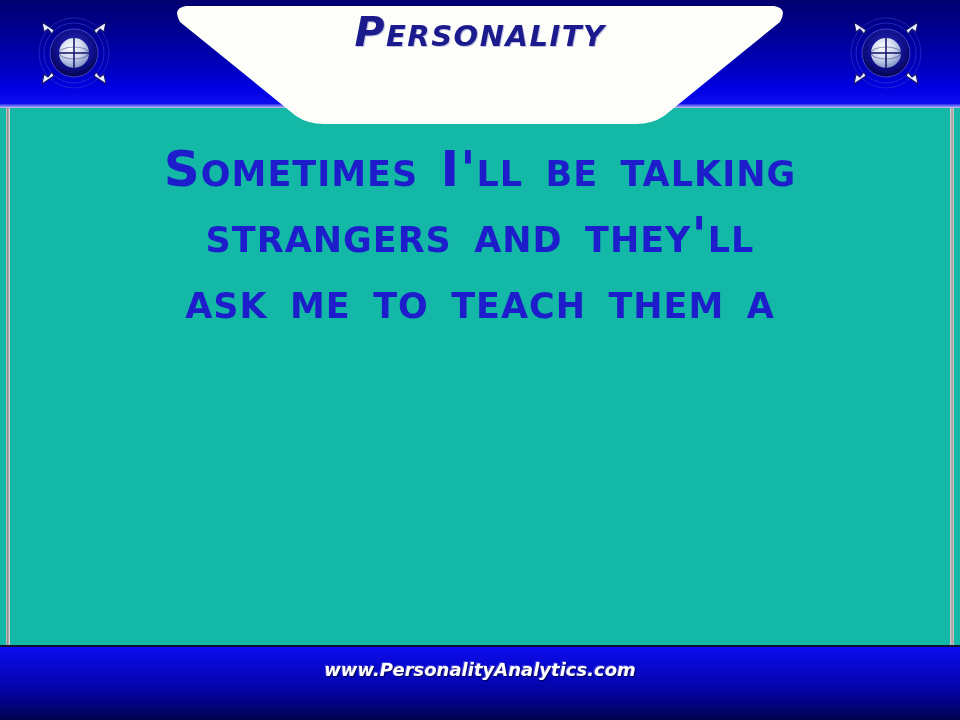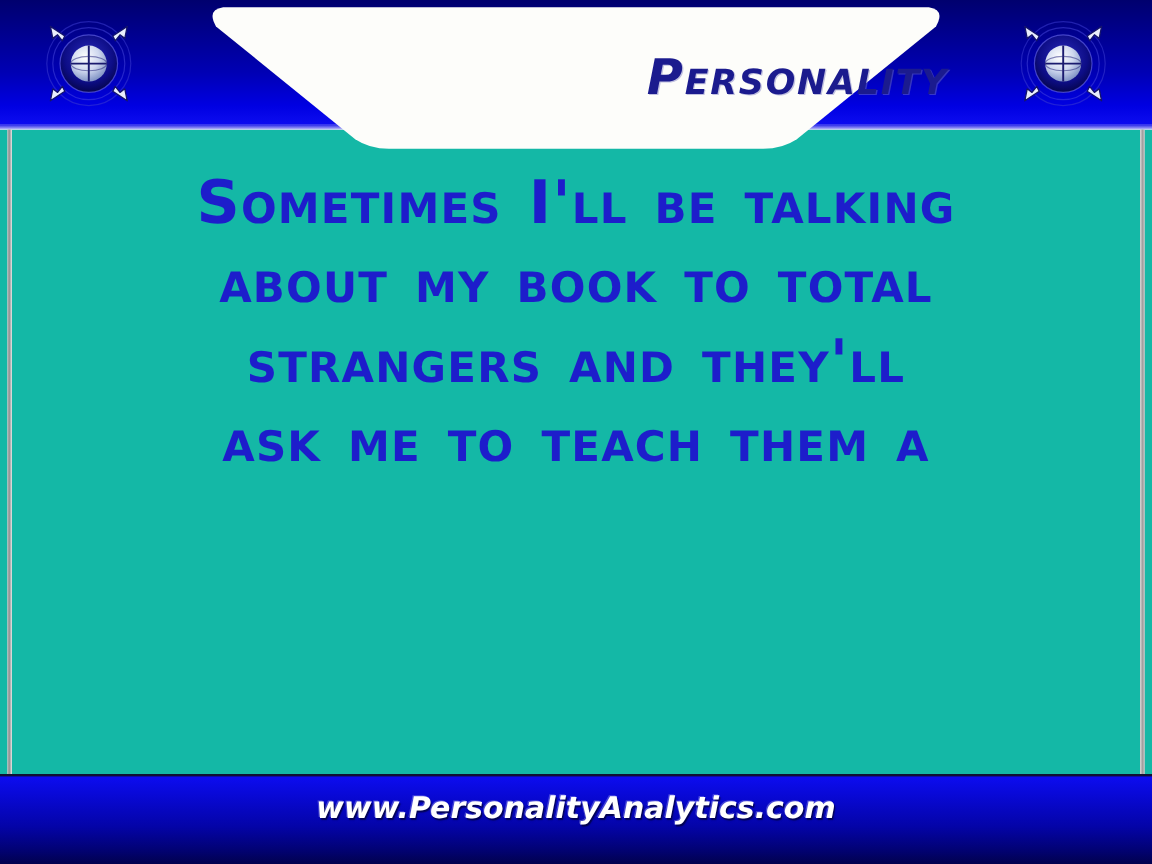--- a/index.html
+++ b/index.html
@@ -59,23 +59,23 @@
   #banner-wrap svg { display: block; }
 
   #title-block {
     position: absolute;
     left: 170px;
     top: 12px;
     width: 620px;
     height: 104px;
     z-index: 4;
     display: flex;
-    flex-direction: row;
+    flex-direction: column;
     align-items: center;
-    justify-content: flex-end;
+    justify-content: space-between;
     color: #1b1b8e;
   }
   .title-line {
     font-family: "DejaVu Sans", sans-serif;
     font-style: italic;
     font-weight: bold;
     font-variant: small-caps;
     letter-spacing: 1.5px;
     line-height: 1.0;
     text-shadow: 1px 1px 0 rgba(120,120,190,0.45);
@@ -162,21 +162,21 @@
   #footer-url {
     position: absolute;
     left: 0;
     top: 14px;
     width: 960px;
     text-align: center;
     color: #ffffff;
     font-family: "DejaVu Sans", sans-serif;
     font-style: italic;
     font-weight: bold;
-    font-size: 25px;
+    font-size: 18px;
     letter-spacing: 0px;
     text-shadow: 1px 1px 1px rgba(0,0,0,0.55), -1px -1px 0 rgba(255,255,255,0.25);
   }
 </style>
 </head>
 <body>
 
 <div id="slide">
 
   <div id="header"></div>
@@ -258,21 +258,20 @@
         <path d="M 24 18 L 12 10 L 14 20 L 18 17 L 22 22 Z"></path>
         <path d="M 64 64 L 76 72 L 74 62 L 70 65 L 66 60 Z"></path>
         <path d="M 24 64 L 12 72 L 14 62 L 18 65 L 22 60 Z"></path>
       </g>
     </svg>
   </div>
 
   <div id="content">
     <div id="quote">
       <span class="qline">Sometimes I'll be talking</span>
-      <span class="qline">about my book to total</span>
       <span class="qline">strangers and they'll</span>
       <span class="qline">ask me to teach them a</span>
     </div>
   </div>
   <div id="border-left"></div>
   <div id="border-right"></div>
 
   <div id="footer">
     <div id="footer-top-line"></div>
     <div id="footer-url">www.PersonalityAnalytics.com</div>

